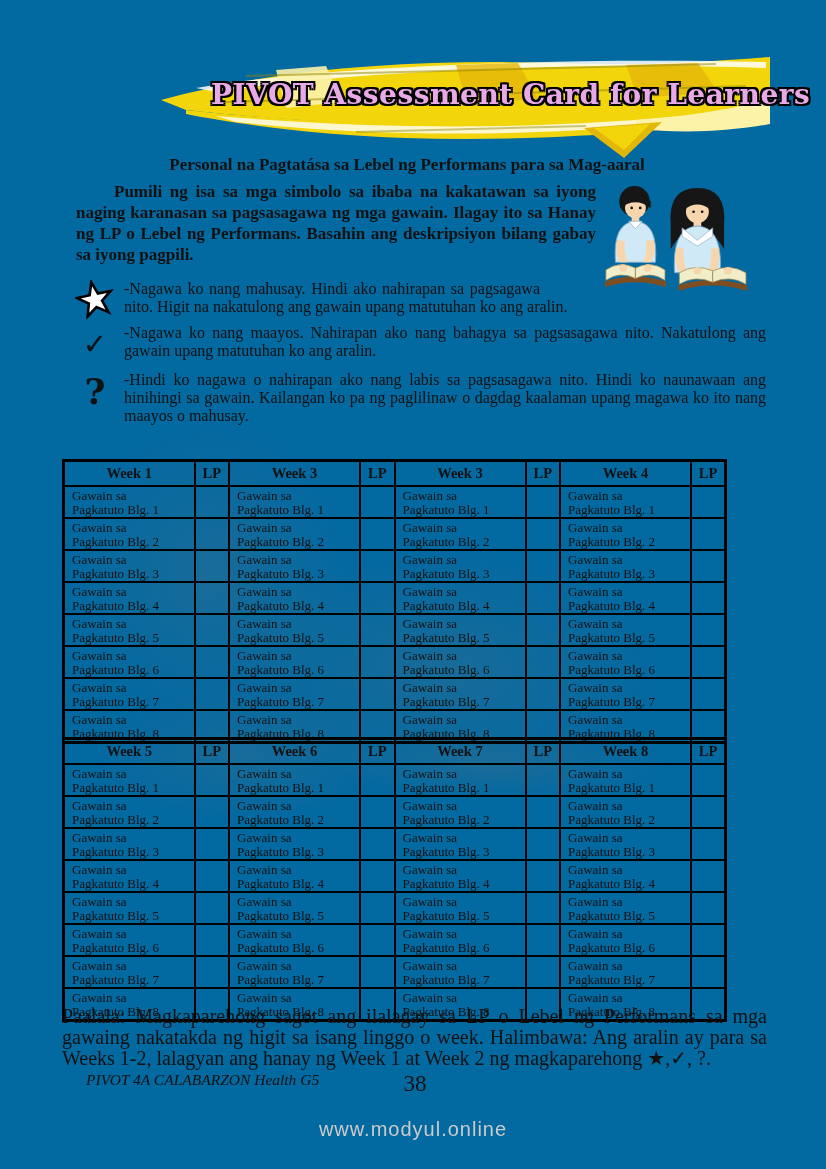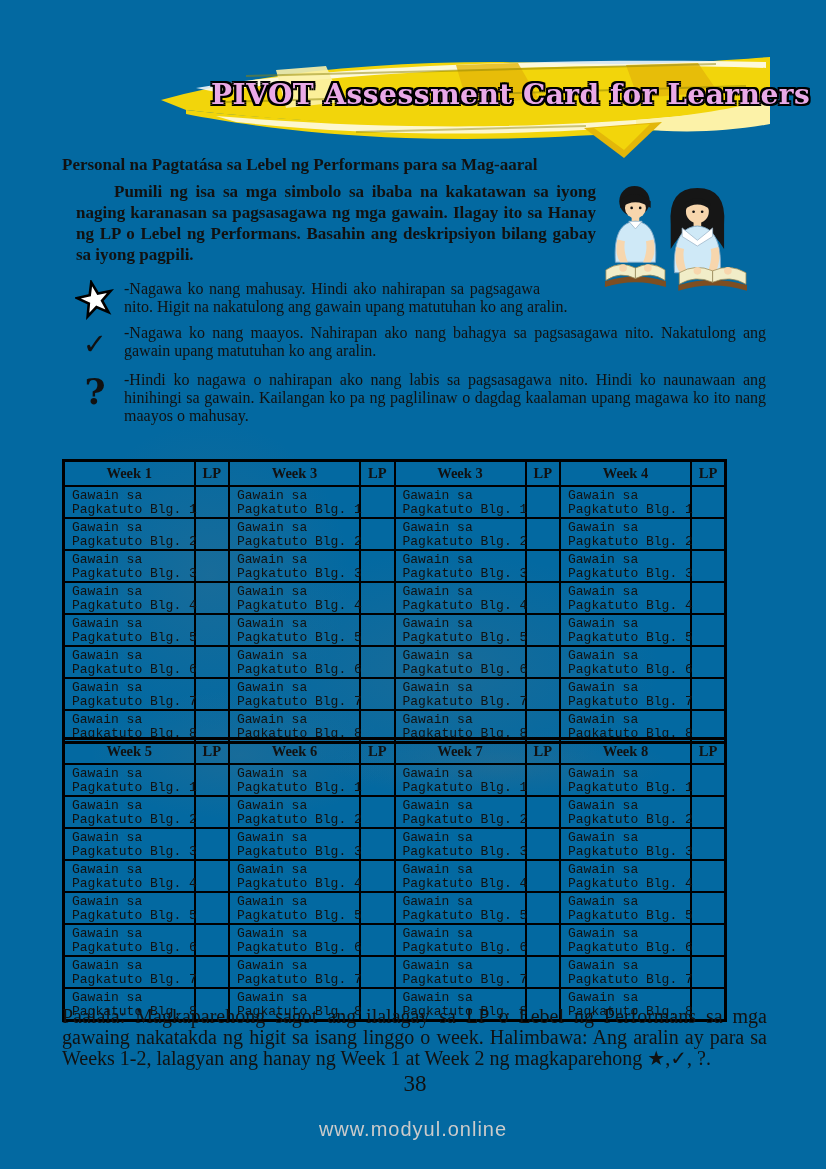--- a/index.html
+++ b/index.html
@@ -17,21 +17,21 @@
   .banner-title {
     position:absolute; left:55px; top:22px; width:520px; text-align:center;
     font-family:"DejaVu Serif", serif; font-weight:bold; font-size:28px; letter-spacing:0.5px;
     color:var(--banner_text,#e9a9e7);
     text-shadow:-2px -2px 0 #000, 2px -2px 0 #000, -2px 2px 0 #000, 2px 2px 0 #000,
                 -2px 0 0 #000, 2px 0 0 #000, 0 -2px 0 #000, 0 2px 0 #000;
     white-space:nowrap;
   }
   
   .heading {
-    position:absolute; left:62px; top:155px; width:690px; 
+    position:absolute; left:62px; top:155px; width:690px; text-align:center;
     font-weight:bold; font-size:17px;
   }
   .intro-wrap { position:absolute; left:62px; top:181px; width:704px; }
   .kids-float { float:right; width:162px; height:112px; margin:0 0 2px 8px; }
   .intro-p {
     margin:0 0 0 14px; text-align:justify; text-indent:38px;
     font-size:17px; line-height:21px;font-weight:bold;
   }
   
   .legend { position:absolute; left:62px; top:280px; width:704px; }
@@ -49,21 +49,21 @@
   table.assessment { position:absolute; left:62px; width:662px;
     border-collapse:collapse; table-layout:fixed; background:transparent; }
   table.assessment.t1 { top:459px; }
   table.assessment.t2 { top:737px; }
   table.assessment, table.assessment th, table.assessment td { border:2px solid var(--table_border,#000); }
   table.assessment { border-width:3px; }
   table.assessment th { height:21px; font-size:14.5px; font-weight:bold; text-align:center; padding:1px 0; }
   table.assessment td.act { padding:2px 4px 1px 7px; vertical-align:top; }
   table.assessment td.act div { font-size:13px; line-height:13.5px; white-space:nowrap; }
   table.assessment td.lpc { padding:0; }
-  table.assessment tr.data-row { height:30px;font-family:Liberation Mono, monospace; }
+  table.assessment tr.data-row { height:30px; }
   
   .note { position:absolute; left:62px; top:1006px; width:705px;
     text-align:justify; font-size:20px; line-height:21px; }
   .footer-source { position:absolute; left:86px; top:1071px; font-style:italic; font-size:15.5px; }
   .page-number { position:absolute; left:393px; top:1071px; width:44px; text-align:center; font-size:23px; }
   .site-watermark { position:absolute; left:0; top:1118px; width:826px; text-align:center;
     font-family:"Liberation Sans", sans-serif; font-size:20px; color:var(--watermark_gray,#ccc); letter-spacing:1px; }
 </style>
 </head>
 <body>
@@ -566,16 +566,17 @@
           <td class="act">
             <div>Gawain sa</div>
             <div>Pagkatuto Blg. 8</div>
           </td>
           <td class="lpc"></td>
         </tr>
       </tbody>
   </table>
 
   <div class="note">Paalala: Magkaparehong sagot ang ilalagay sa LP o Lebel ng Performans sa mga gawaing nakatakda ng higit sa isang linggo o week. Halimbawa: Ang aralin ay para sa Weeks 1-2, lalagyan ang hanay ng Week 1 at Week 2 ng magkaparehong ★,✓, ?.</div>
+  <div class="footer-source">PIVOT 4A CALABARZON Health G5</div>
   <div class="page-number">38</div>
   <div class="site-watermark">www.modyul.online</div>
 
 </div>
 
 </body></html>

